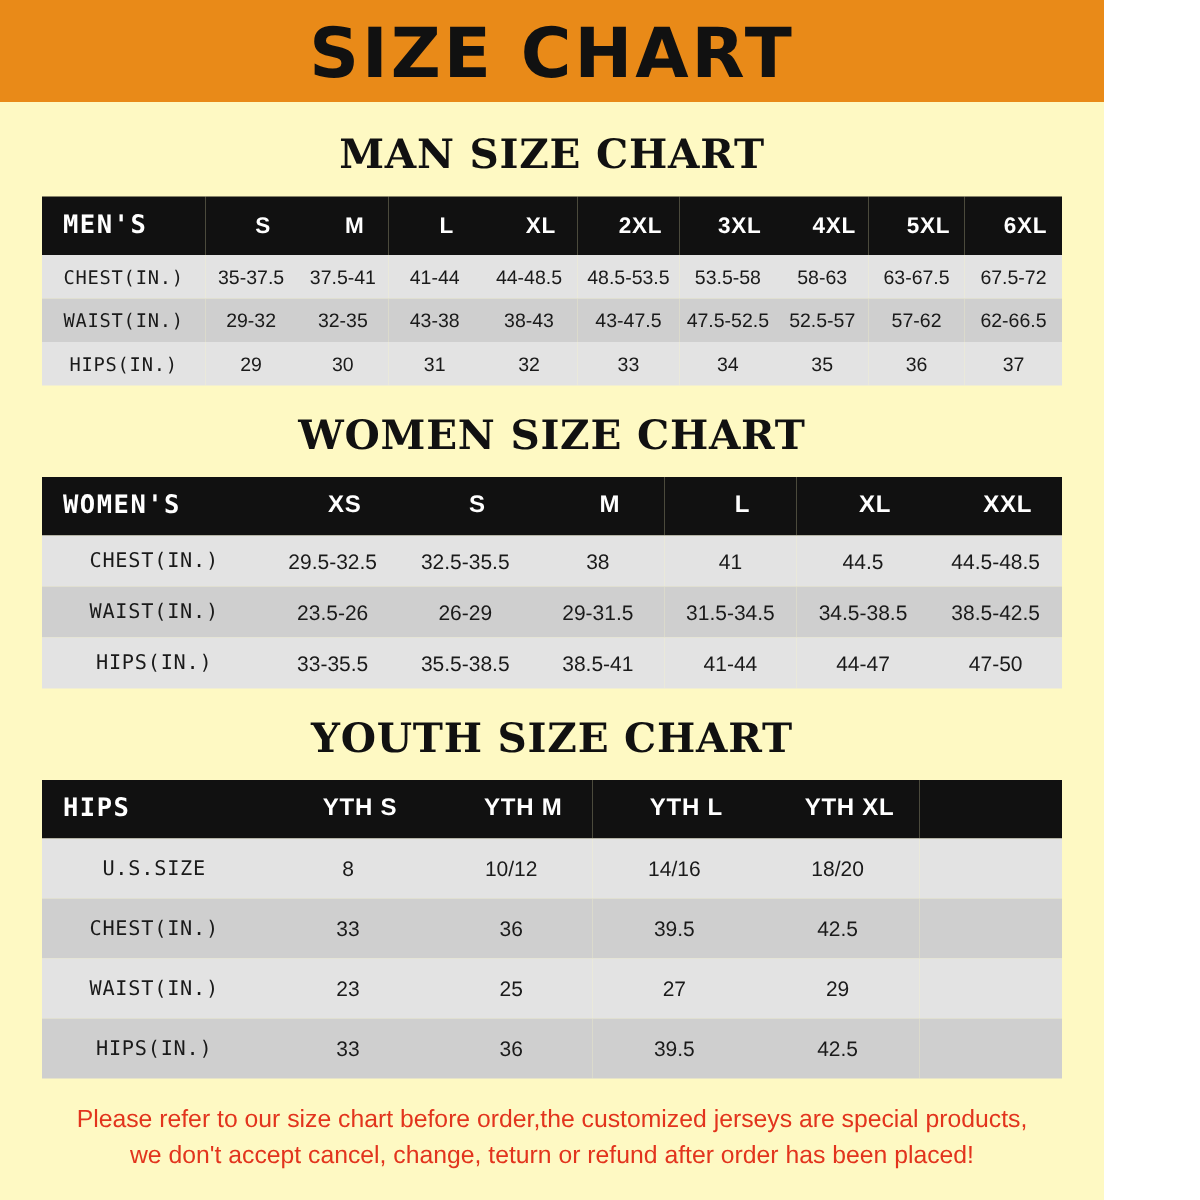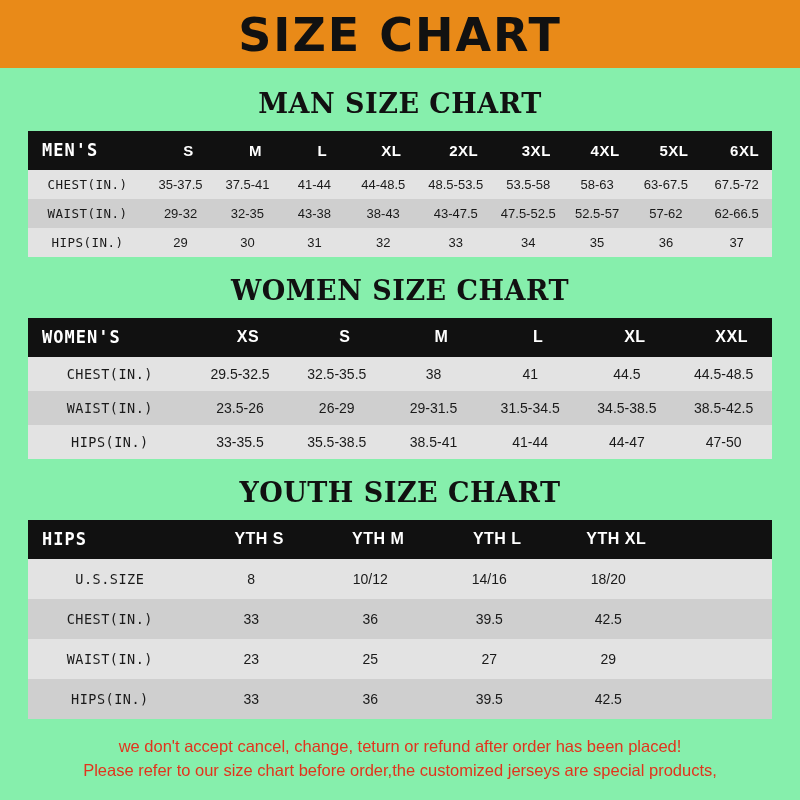--- a/index.html
+++ b/index.html
@@ -8,23 +8,23 @@
   }
   body {
     width: 800px;
     height: 800px;
     background: #ffffff;
     font-family: "Liberation Sans", sans-serif;
     overflow: hidden;
   }
   .page {
     position: relative;
-    width: 800px;
+    width: 736px;
     height: 800px;
-    background: #86efac;
+    background: #fef9c3;
     box-sizing: border-box;
   }
   
   .banner {
     position: relative;
     height: 68px;
     background: #e98a18;
     display: flex;
     align-items: center;
     justify-content: center;
@@ -299,17 +299,17 @@
         <td>36</td>
         <td>39.5</td>
         <td>42.5</td>
         <td></td>
       </tr>
     </tbody>
       </table>
   </div>
 
   <div class="footer-note">
+    <div>Please refer to our size chart before order,the customized jerseys are special products,</div>
     <div>we don't accept cancel, change, teturn or refund after order has been placed!</div>
-    <div>Please refer to our size chart before order,the customized jerseys are special products,</div>
   </div>
 
 </div>
 
 </body></html>

